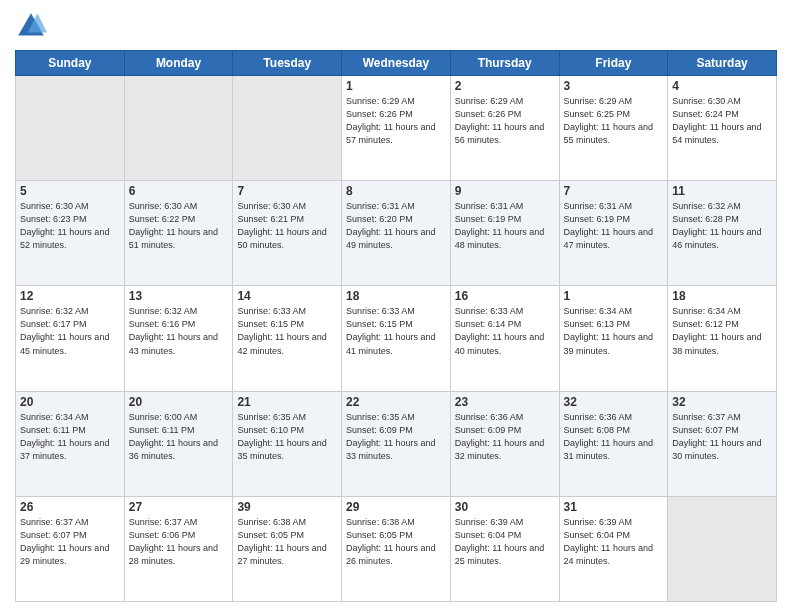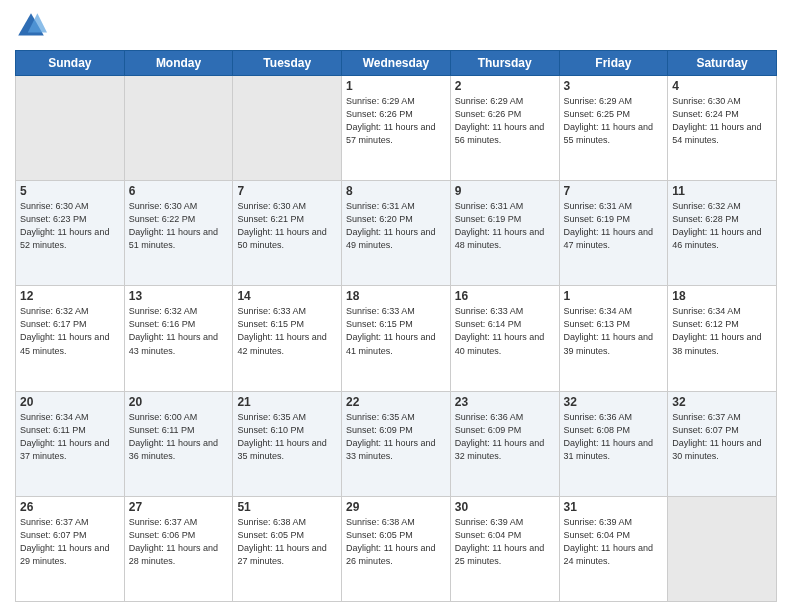--- a/index.html
+++ b/index.html
@@ -334,21 +334,21 @@
 and 29 minutes.</div>
           </td>
           <td>
             <span class="day-number">27</span>
             <div class="day-info">Sunrise: 6:37 AM
 Sunset: 6:06 PM
 Daylight: 11 hours
 and 28 minutes.</div>
           </td>
           <td>
-            <span class="day-number">51</span>
+            <span class="day-number">39</span>
             <div class="day-info">Sunrise: 6:38 AM
 Sunset: 6:05 PM
 Daylight: 11 hours
 and 27 minutes.</div>
           </td>
           <td>
             <span class="day-number">29</span>
             <div class="day-info">Sunrise: 6:38 AM
 Sunset: 6:05 PM
 Daylight: 11 hours

